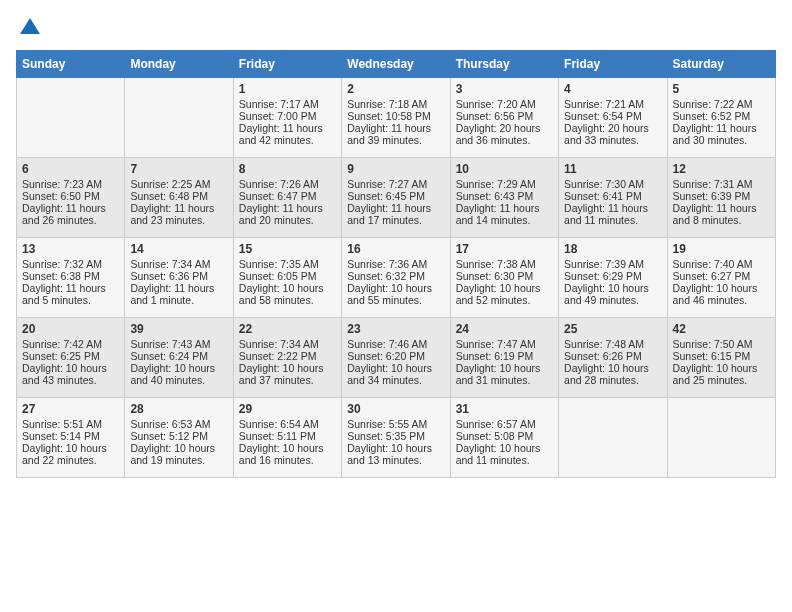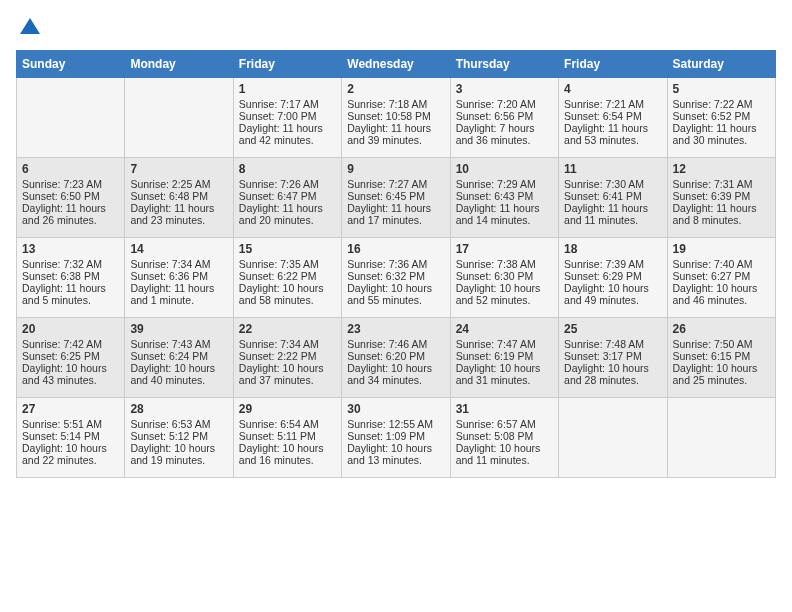--- a/index.html
+++ b/index.html
@@ -141,27 +141,27 @@
         <td>
           <span class="day-num">2</span>
           <div>Sunrise: 7:18 AM</div>
           <div>Sunset: 10:58 PM</div>
           <div>Daylight: 11 hours and 39 minutes.</div>
         </td>
         <td>
           <span class="day-num">3</span>
           <div>Sunrise: 7:20 AM</div>
           <div>Sunset: 6:56 PM</div>
-          <div>Daylight: 7 hours and 36 minutes.</div>
+          <div>Daylight: 20 hours and 36 minutes.</div>
         </td>
         <td>
           <span class="day-num">4</span>
           <div>Sunrise: 7:21 AM</div>
           <div>Sunset: 6:54 PM</div>
-          <div>Daylight: 11 hours and 53 minutes.</div>
+          <div>Daylight: 20 hours and 33 minutes.</div>
         </td>
         <td>
           <span class="day-num">5</span>
           <div>Sunrise: 7:22 AM</div>
           <div>Sunset: 6:52 PM</div>
           <div>Daylight: 11 hours and 30 minutes.</div>
         </td>
       </tr>
       <tr>
         <td>
@@ -216,21 +216,21 @@
         </td>
         <td>
           <span class="day-num">14</span>
           <div>Sunrise: 7:34 AM</div>
           <div>Sunset: 6:36 PM</div>
           <div>Daylight: 11 hours and 1 minute.</div>
         </td>
         <td>
           <span class="day-num">15</span>
           <div>Sunrise: 7:35 AM</div>
-          <div>Sunset: 6:22 PM</div>
+          <div>Sunset: 6:05 PM</div>
           <div>Daylight: 10 hours and 58 minutes.</div>
         </td>
         <td>
           <span class="day-num">16</span>
           <div>Sunrise: 7:36 AM</div>
           <div>Sunset: 6:32 PM</div>
           <div>Daylight: 10 hours and 55 minutes.</div>
         </td>
         <td>
           <span class="day-num">17</span>
@@ -278,25 +278,25 @@
         </td>
         <td>
           <span class="day-num">24</span>
           <div>Sunrise: 7:47 AM</div>
           <div>Sunset: 6:19 PM</div>
           <div>Daylight: 10 hours and 31 minutes.</div>
         </td>
         <td>
           <span class="day-num">25</span>
           <div>Sunrise: 7:48 AM</div>
-          <div>Sunset: 3:17 PM</div>
+          <div>Sunset: 6:26 PM</div>
           <div>Daylight: 10 hours and 28 minutes.</div>
         </td>
         <td>
-          <span class="day-num">26</span>
+          <span class="day-num">42</span>
           <div>Sunrise: 7:50 AM</div>
           <div>Sunset: 6:15 PM</div>
           <div>Daylight: 10 hours and 25 minutes.</div>
         </td>
       </tr>
       <tr>
         <td>
           <span class="day-num">27</span>
           <div>Sunrise: 5:51 AM</div>
           <div>Sunset: 5:14 PM</div>
@@ -309,22 +309,22 @@
           <div>Daylight: 10 hours and 19 minutes.</div>
         </td>
         <td>
           <span class="day-num">29</span>
           <div>Sunrise: 6:54 AM</div>
           <div>Sunset: 5:11 PM</div>
           <div>Daylight: 10 hours and 16 minutes.</div>
         </td>
         <td>
           <span class="day-num">30</span>
-          <div>Sunrise: 12:55 AM</div>
-          <div>Sunset: 1:09 PM</div>
+          <div>Sunrise: 5:55 AM</div>
+          <div>Sunset: 5:35 PM</div>
           <div>Daylight: 10 hours and 13 minutes.</div>
         </td>
         <td>
           <span class="day-num">31</span>
           <div>Sunrise: 6:57 AM</div>
           <div>Sunset: 5:08 PM</div>
           <div>Daylight: 10 hours and 11 minutes.</div>
         </td>
         <td class="empty"></td>
         <td class="empty"></td>

